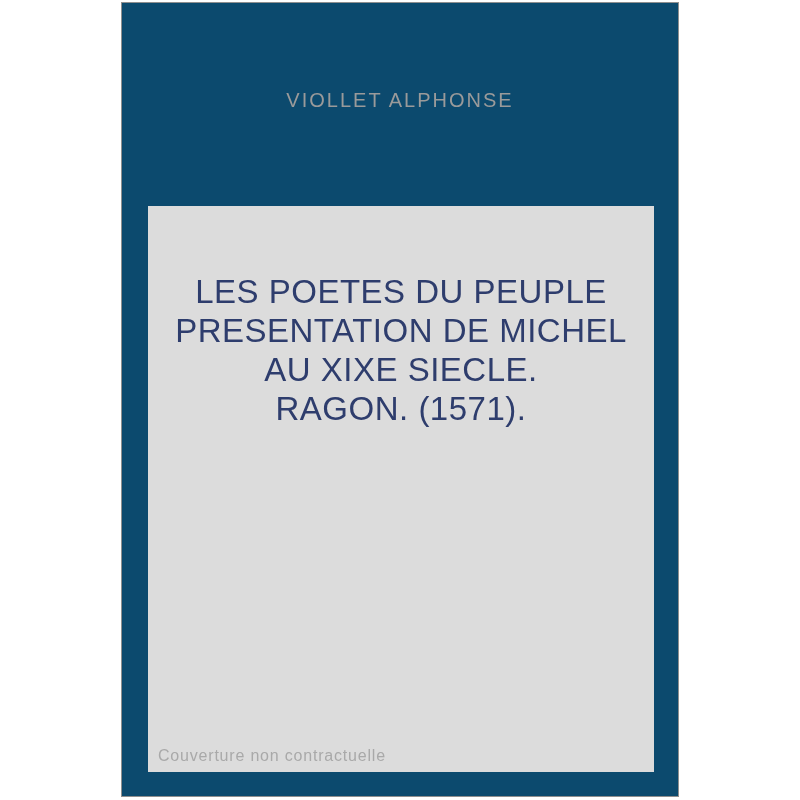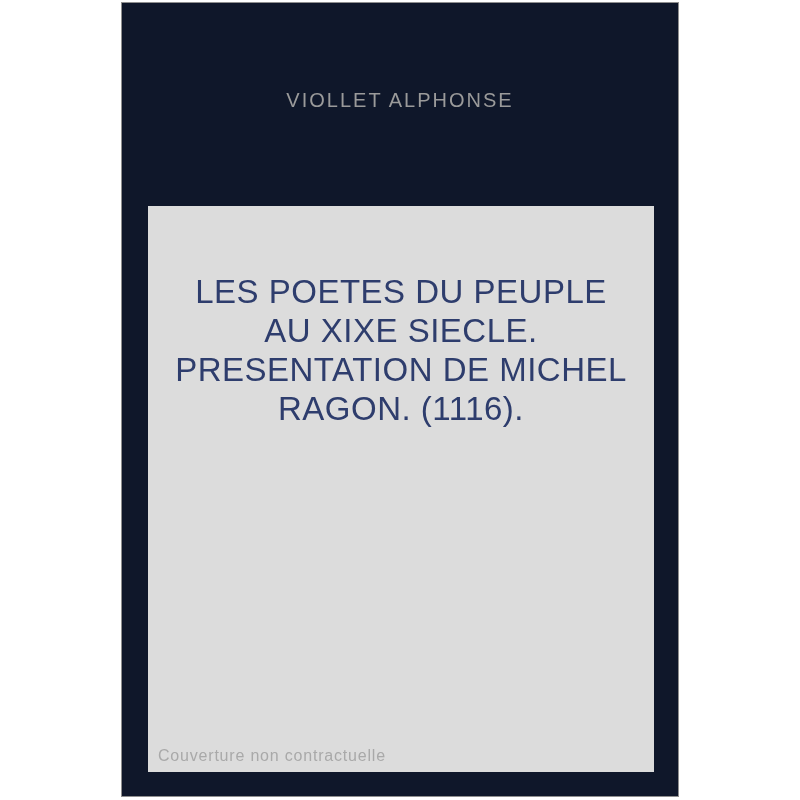--- a/index.html
+++ b/index.html
@@ -13,21 +13,21 @@
     font-family: "Liberation Sans", "DejaVu Sans", sans-serif;
     position: relative;
     overflow: hidden;
   }
   .cover-page {
     position: absolute;
     left: 121px;
     top: 2px;
     width: 556px;
     height: 793px;
-    background: #0f172a;
+    background: #0c4a6e;
     border: 1px solid #8f8f8f;
     box-sizing: content-box;
   }
   .author-name {
     position: absolute;
     left: 0;
     right: 0;
     top: 86px;
     text-align: center;
     font-size: 20px;
@@ -71,21 +71,21 @@
 <body>
 
 <div class="cover-page">
 
   <div class="author-name">VIOLLET ALPHONSE</div>
 
   <div class="title-panel">
 
     <div class="book-title">
       <div class="title-line">LES POETES DU PEUPLE</div>
+      <div class="title-line">PRESENTATION DE MICHEL</div>
       <div class="title-line">AU XIXE SIECLE.</div>
-      <div class="title-line">PRESENTATION DE MICHEL</div>
-      <div class="title-line">RAGON. (1116).</div>
+      <div class="title-line">RAGON. (1571).</div>
     </div>
 
     <div class="cover-caption">Couverture non contractuelle</div>
   </div>
 
 </div>
 
 </body></html>

